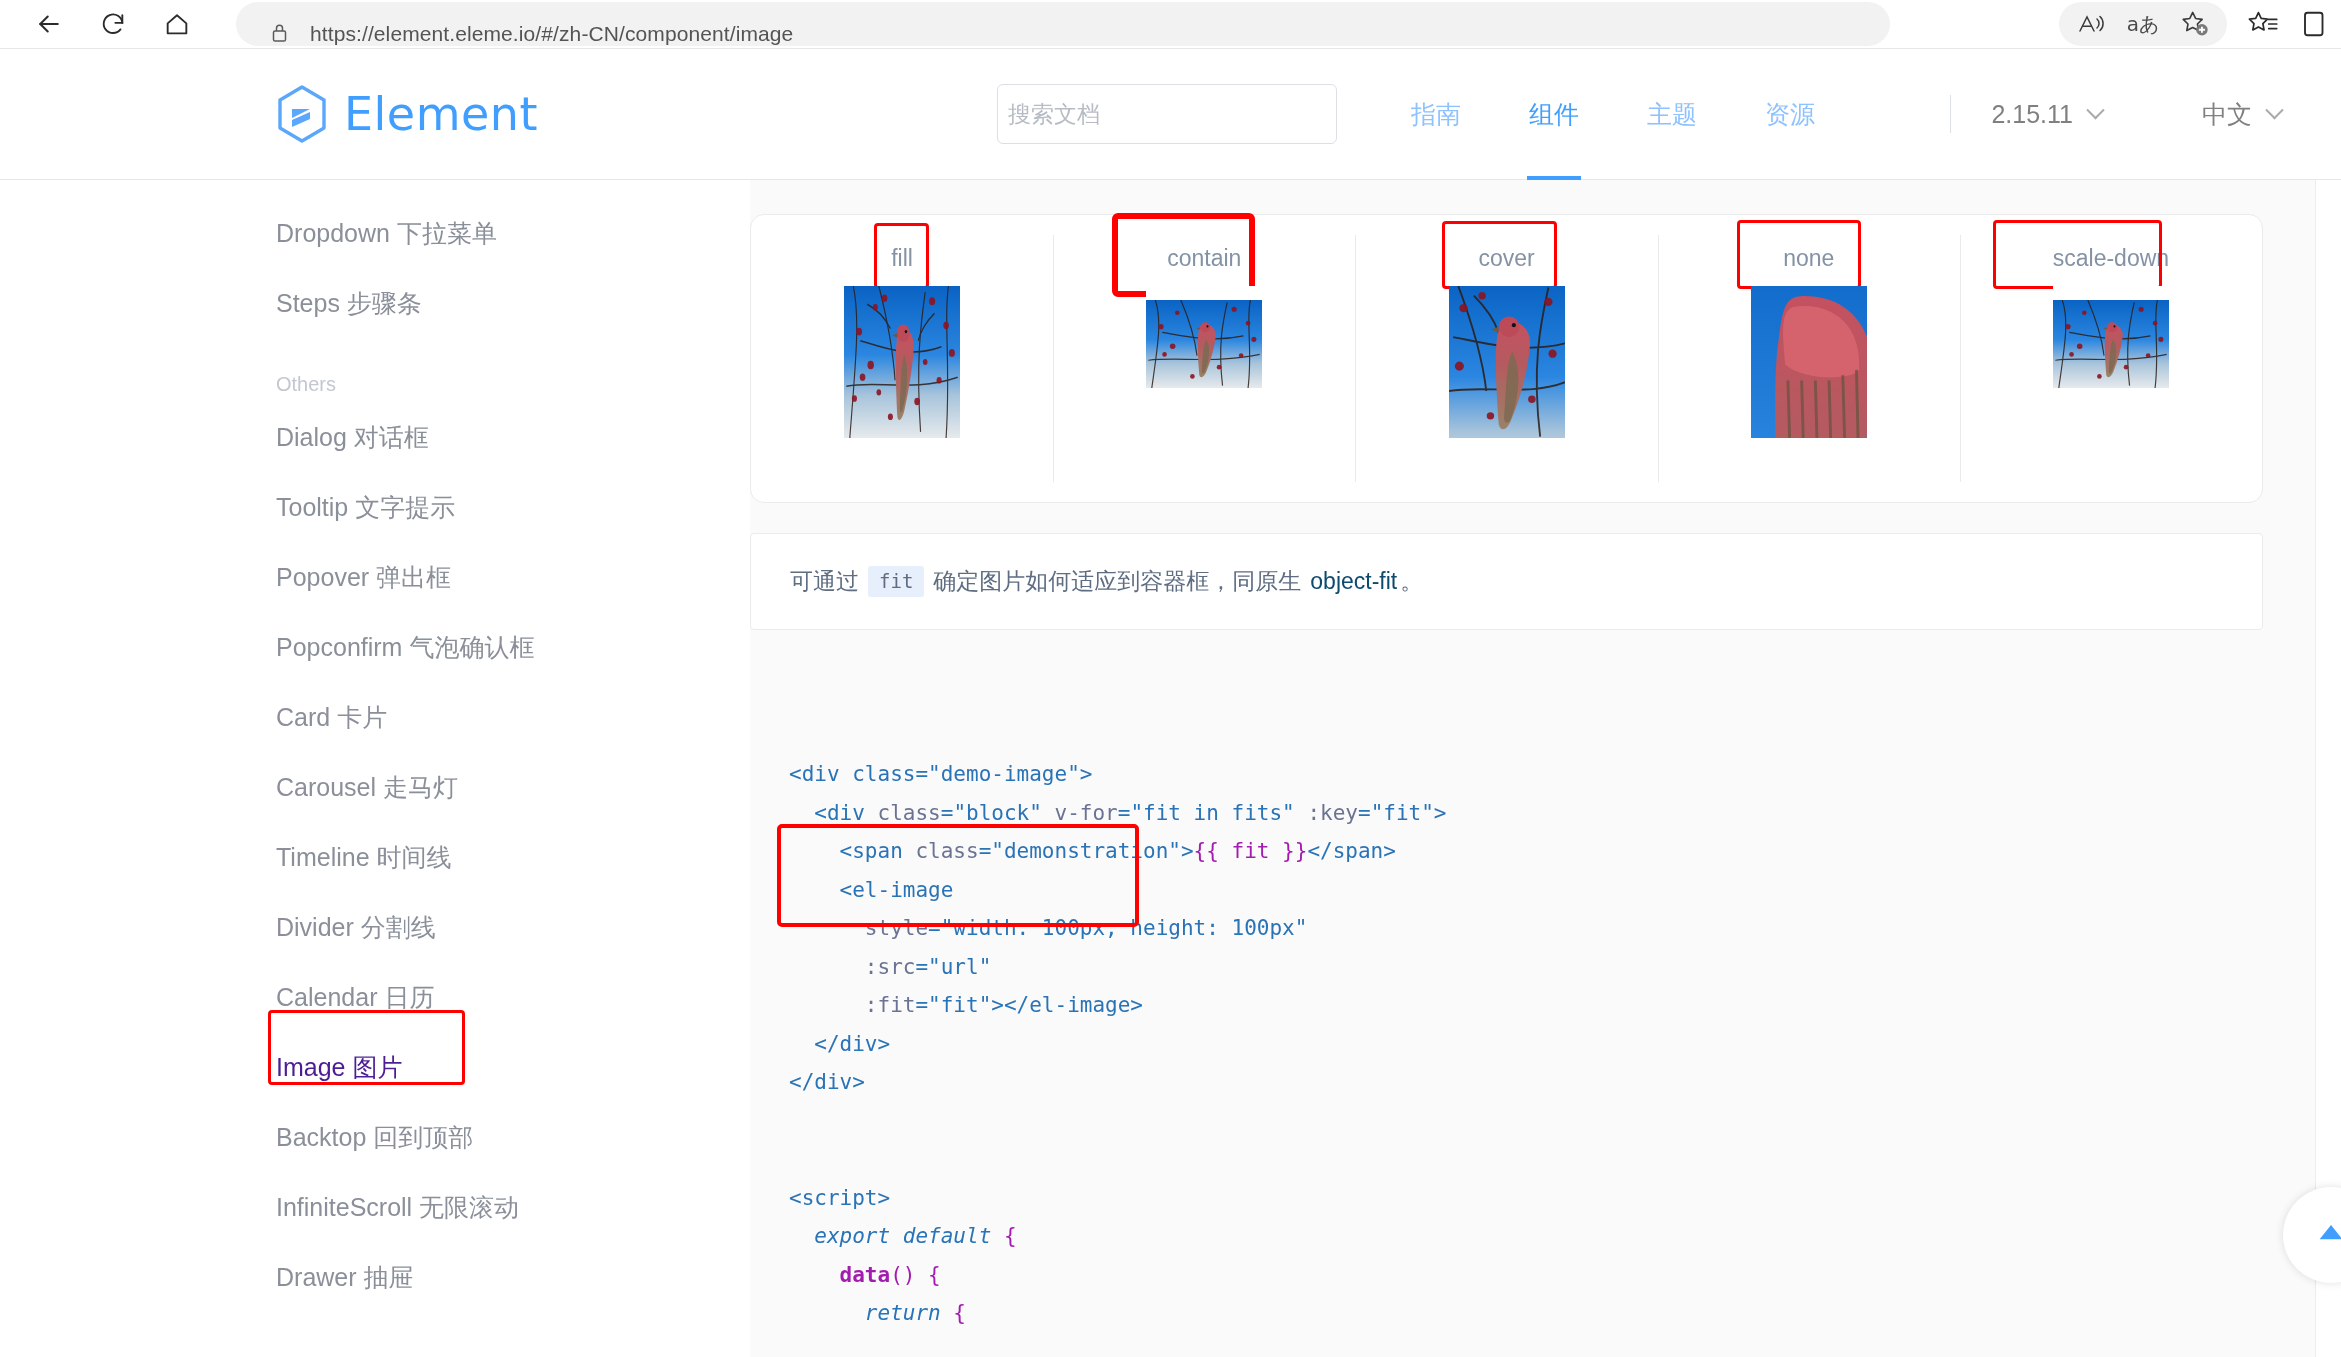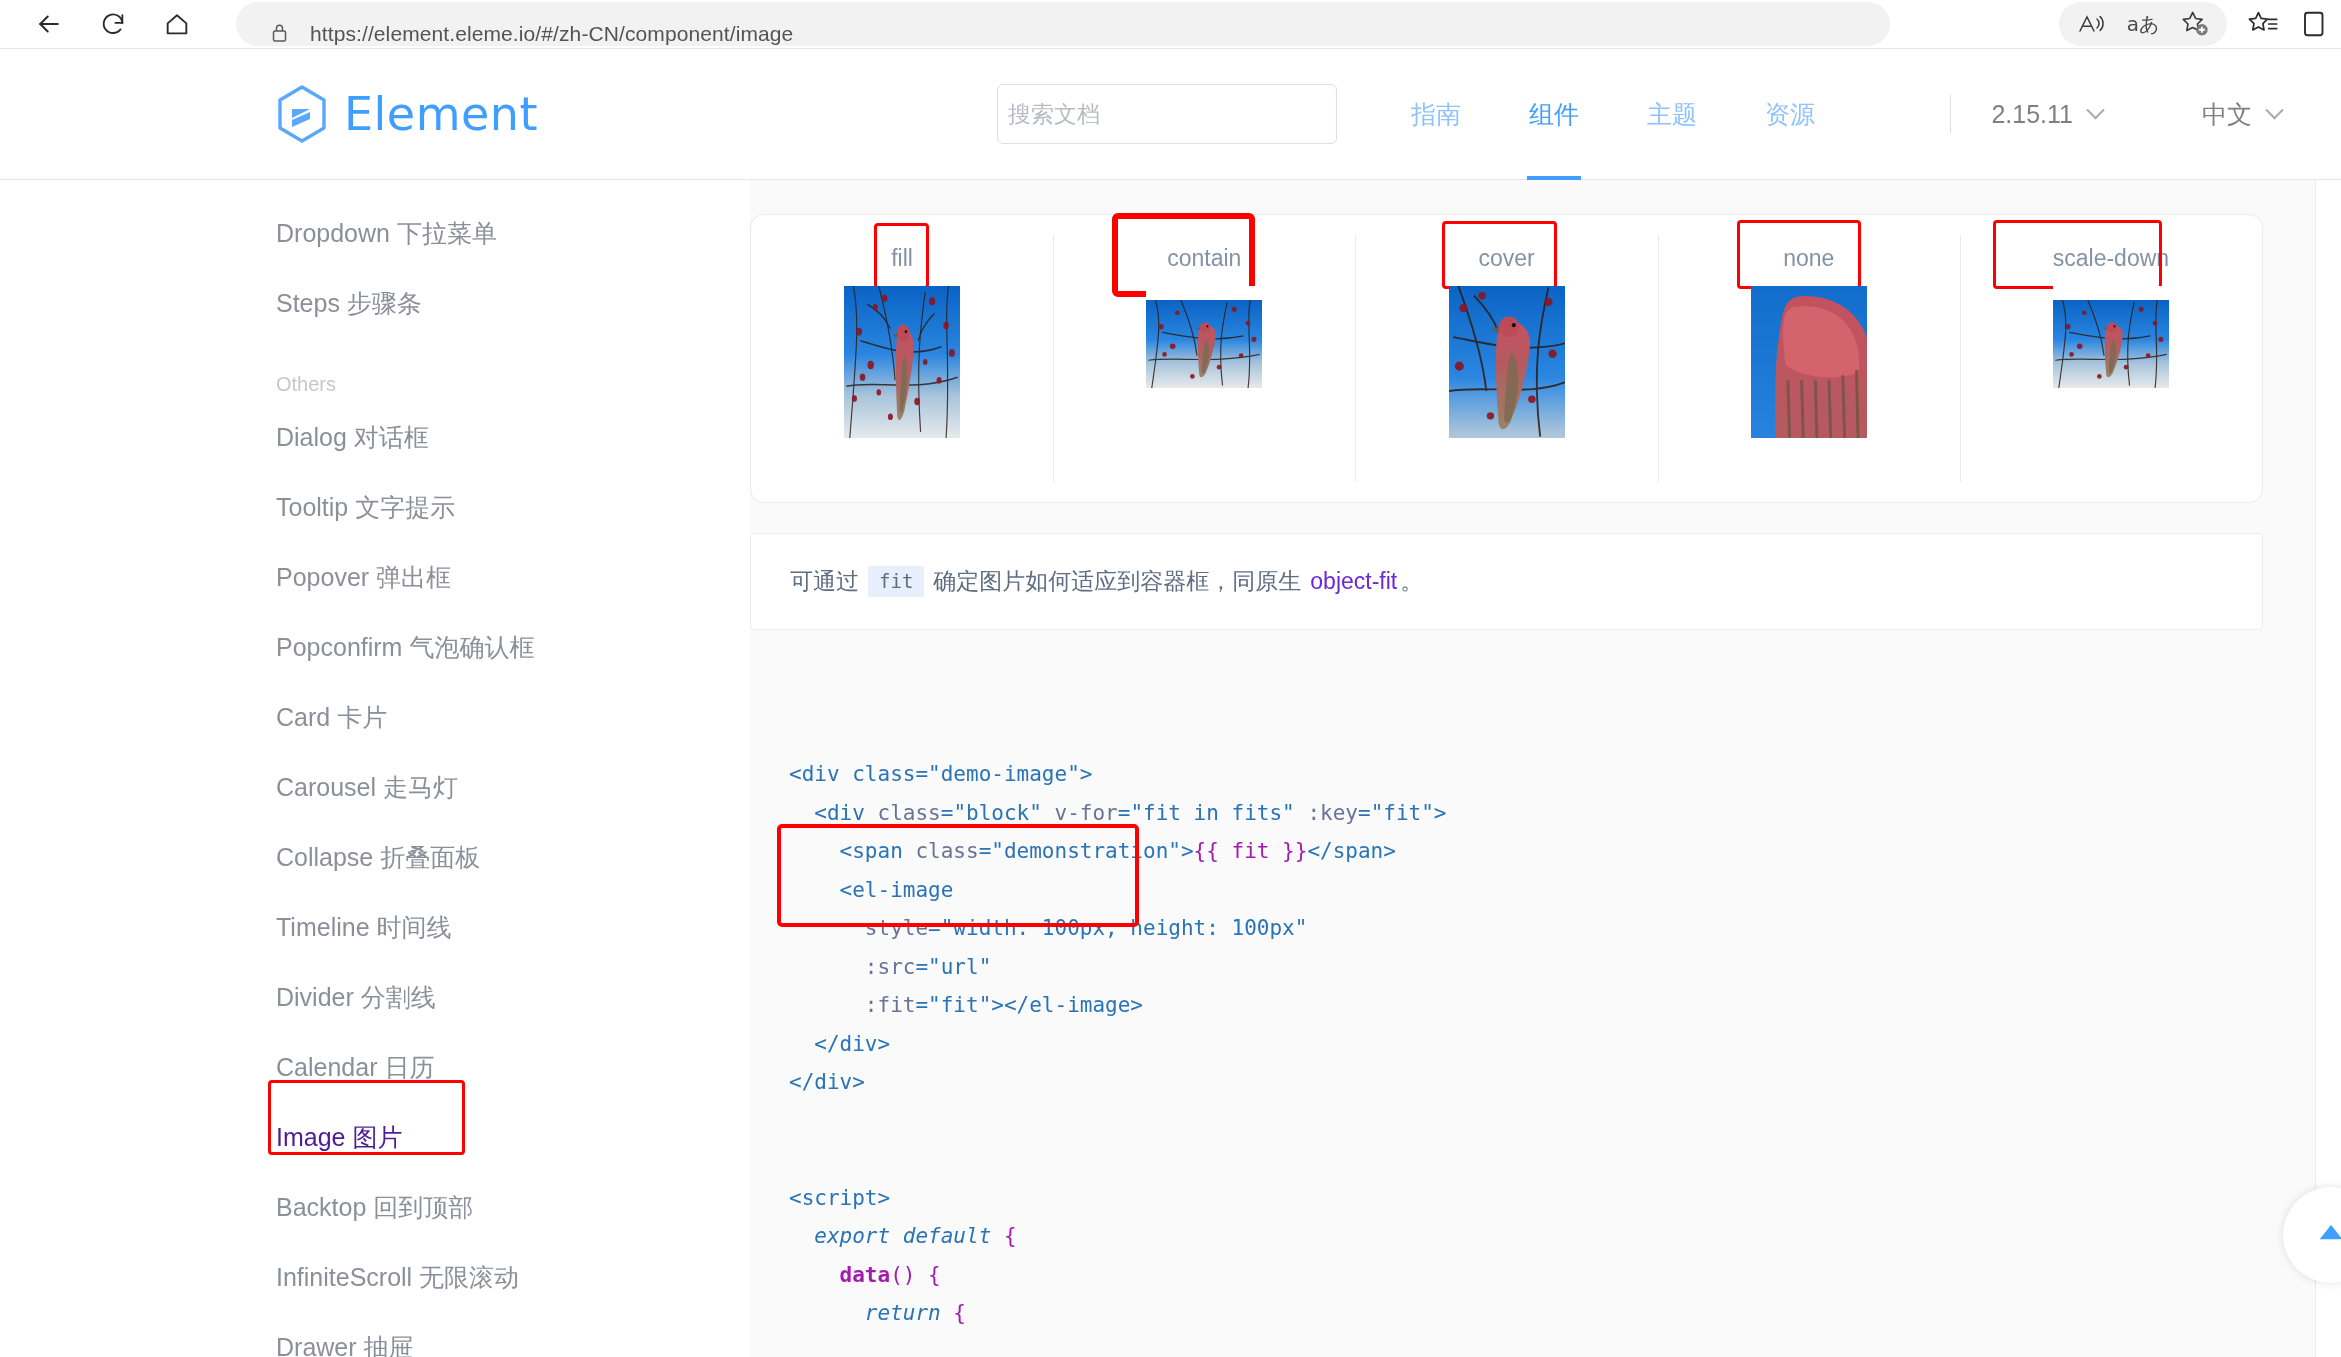--- a/index.html
+++ b/index.html
@@ -205,21 +205,21 @@
   .code-chip {
     background: #e6effb;
     color: #5e6d82;
     font-family: "DejaVu Sans Mono", monospace;
     font-size: 19px;
     padding: 6px 11px;
     border-radius: 3px;
     margin: 0 9px;
     line-height: 1;
   }
-  .link { color: #6d28d9; margin: 0 3px; }
+  .link { color: #0c4a6e; margin: 0 3px; }
 
   
   .code-block {
     margin-top: 48px;
     width: 1513px;
     font-family: "DejaVu Sans Mono", monospace;
     font-size: 21px;
     line-height: 38.5px;
     color: #393A34;
     padding-left: 39px;
@@ -355,21 +355,20 @@
 <div class="sidebar">
   <div class="side-item">Dropdown 下拉菜单</div>
   <div class="side-item">Steps 步骤条</div>
   <div class="side-group">Others</div>
   <div class="side-item">Dialog 对话框</div>
   <div class="side-item">Tooltip 文字提示</div>
   <div class="side-item">Popover 弹出框</div>
   <div class="side-item">Popconfirm 气泡确认框</div>
   <div class="side-item">Card 卡片</div>
   <div class="side-item">Carousel 走马灯</div>
-  <div class="side-item">Collapse 折叠面板</div>
   <div class="side-item">Timeline 时间线</div>
   <div class="side-item">Divider 分割线</div>
   <div class="side-item">Calendar 日历</div>
   <div class="side-item active" style="position:relative;">
     <span>Image 图片</span>
     <span class="anno" style="left:268px; top:-22px; width:197px; height:75px;"></span>
   </div>
   <div class="side-item">Backtop 回到顶部</div>
   <div class="side-item">InfiniteScroll 无限滚动</div>
   <div class="side-item">Drawer 抽屉</div>

